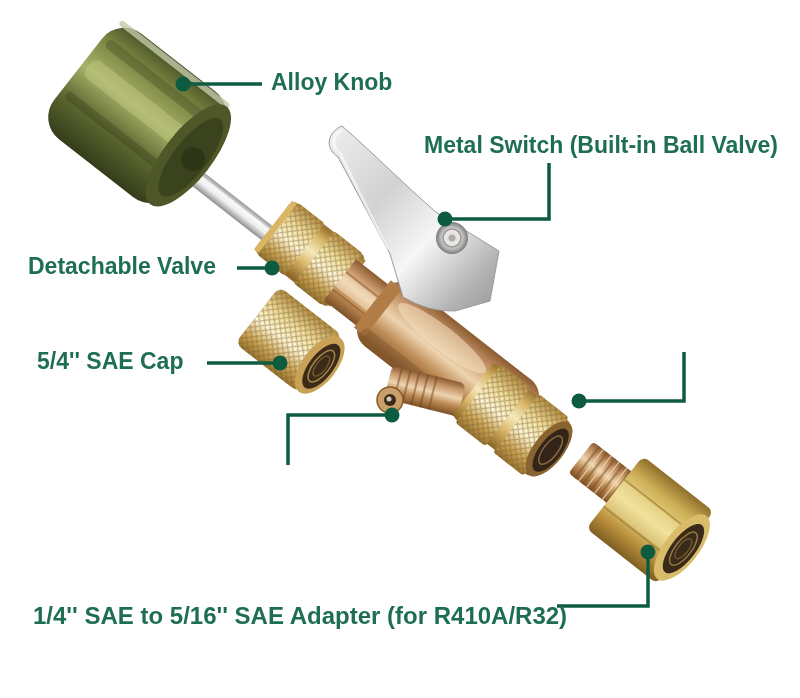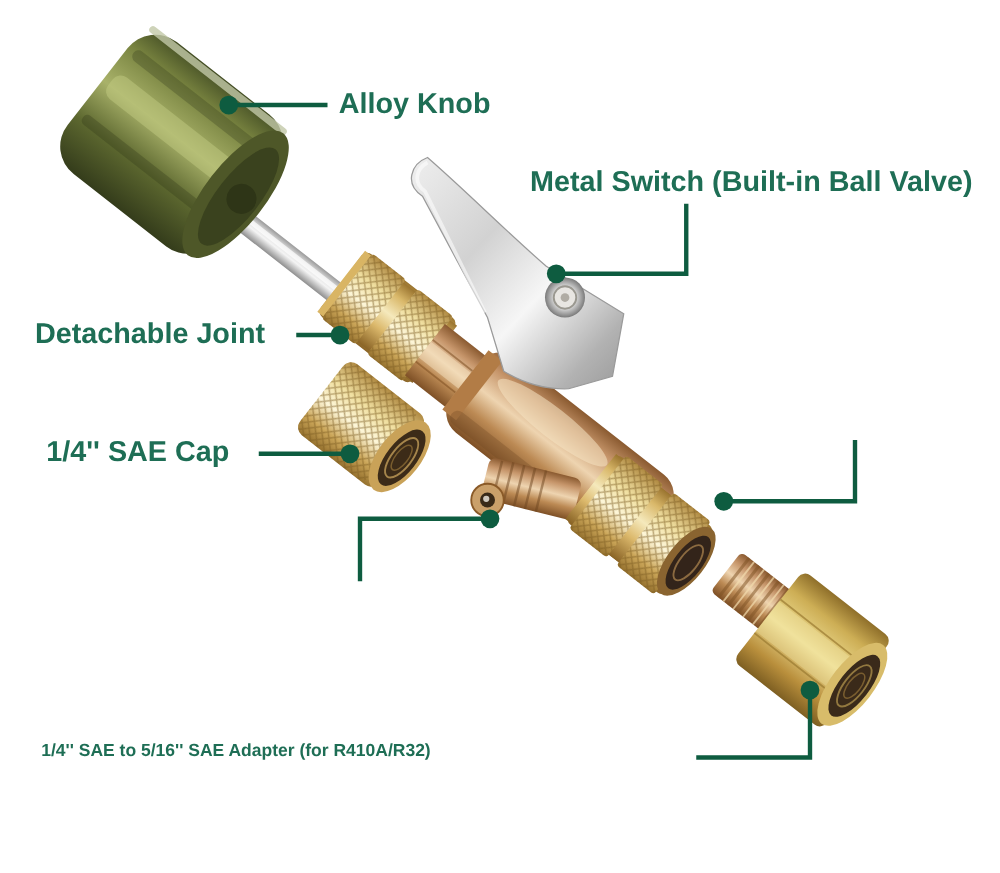--- a/index.html
+++ b/index.html
@@ -6,21 +6,21 @@
   #stage{
     position:relative;width:800px;height:698px;overflow:hidden;
     background:var(--bg,#fff);
     font-family:"Liberation Sans",sans-serif;
   }
   .label{
     position:absolute;white-space:nowrap;
     font-size:23px;font-weight:600;line-height:1.2;
     color:var(--label-color,#1e6e55);
   }
-  .label.small{font-size:14px;}
+  .label.small{font-size:24px;margin-top:10px;}
   svg{position:absolute;left:0;top:0;}
 </style>
 </head>
 <body>
 
 <div id="stage">
 
   <svg width="800" height="698" viewBox="0 0 800 698">
     <defs>
       <linearGradient id="gOlive" x1="0" y1="0" x2="0" y2="1">
@@ -223,17 +223,17 @@
       </g>
       <g>
         <polyline points="557,606 648,606 648,552" fill="none"></polyline>
           <circle cx="648" cy="552" r="7.5" stroke="none"></circle>
       </g>
     </g>
   </svg>
 
   <div class="label" style="left:424px;top:132px;">Metal Switch (Built-in Ball Valve)</div>
   <div class="label" style="left:271px;top:69px;">Alloy Knob</div>
-  <div class="label" style="left:28px;top:253px;">Detachable Joint</div>
-  <div class="label" style="left:37px;top:348px;">1/4'' SAE Cap</div>
+  <div class="label" style="left:28px;top:253px;">Detachable Valve</div>
+  <div class="label" style="left:37px;top:348px;">5/4'' SAE Cap</div>
   <div class="label small" style="left:33px;top:592px;">1/4'' SAE to 5/16'' SAE Adapter (for R410A/R32)</div>
 
 </div>
 
 </body></html>

